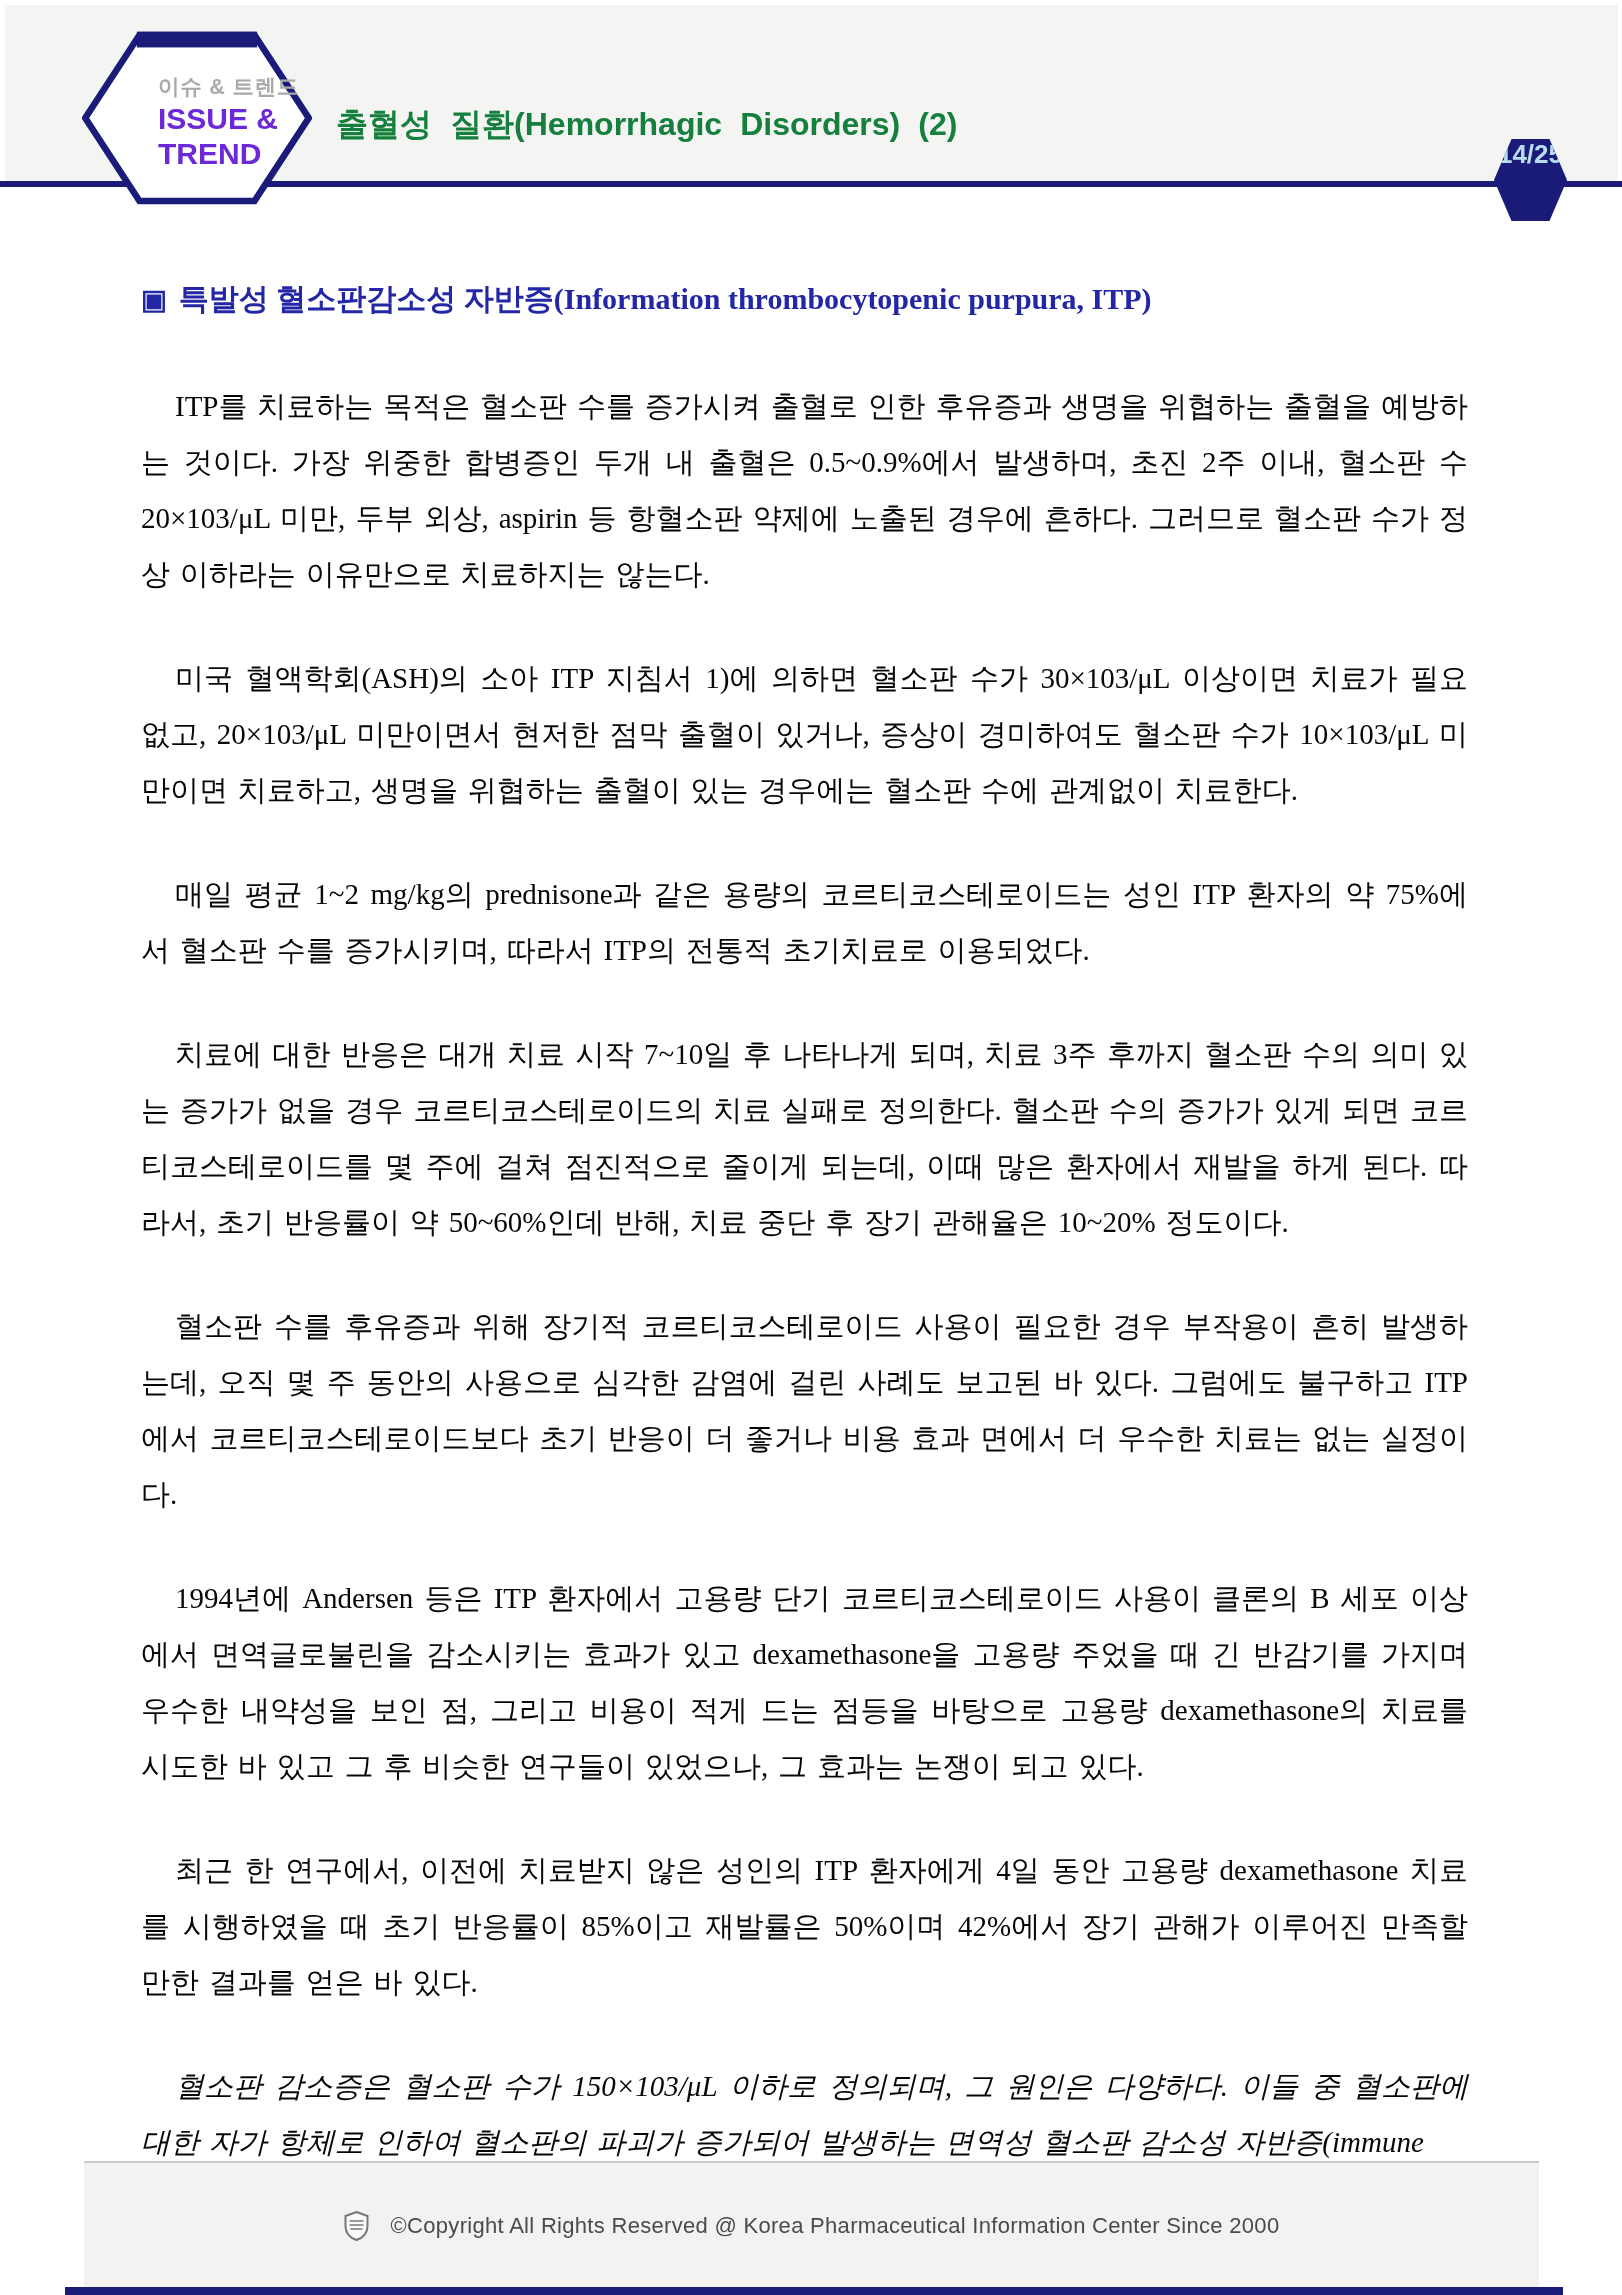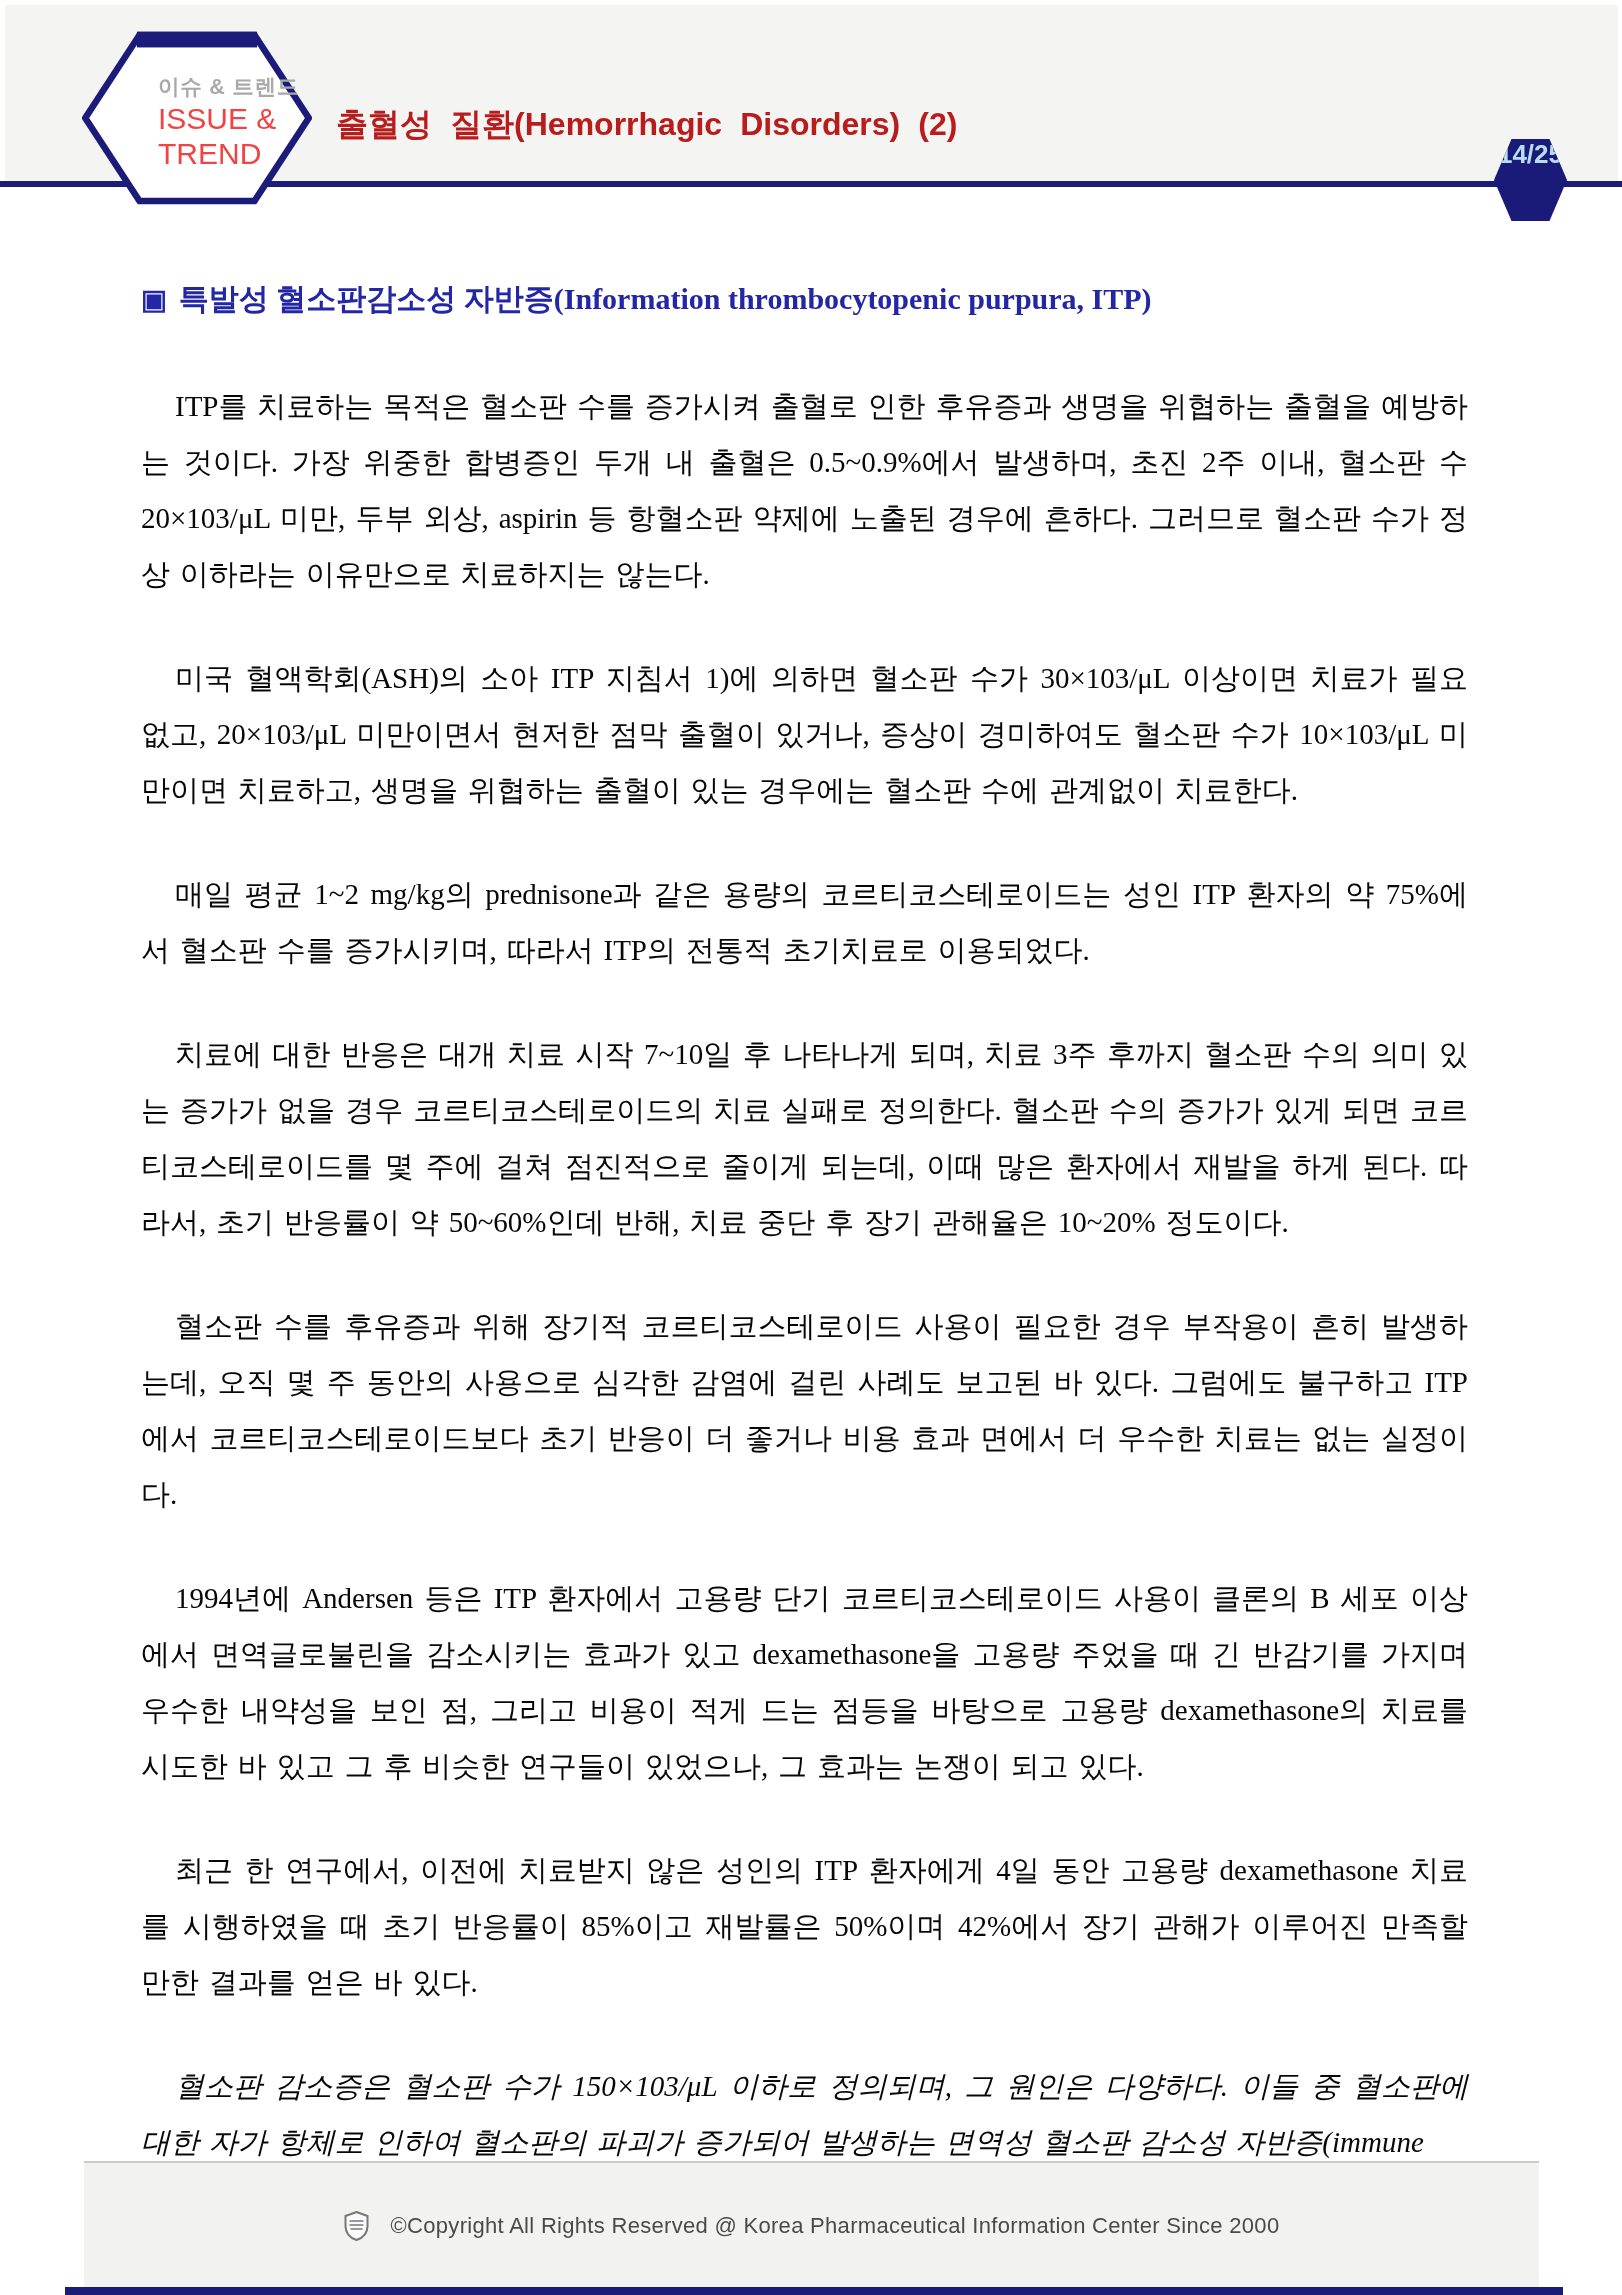--- a/index.html
+++ b/index.html
@@ -11,24 +11,24 @@
   
   .header-band { position:absolute; top:5.2px; left:5.2px; right:5.2px; height:177px; background:#f4f4f2; }
   .header-divider { position:absolute; top:181px; left:0; right:0; height:5.9px; background:#1b1b7a; }
 
   .hexbadge { position:absolute; left:82px; top:31px; width:230px; height:174px; }
   .hexbadge svg { position:absolute; left:0; top:0; }
   .hextext { position:absolute; left:0; top:0; width:230px; height:174px;
              display:flex; flex-direction:column; align-items:flex-start;
              padding:41px 0 2px 76px; box-sizing:border-box; }
   .logo-ko  { color:#a9a9a9; font-size:21.6px; font-weight:600; letter-spacing:0.7px; line-height:29px; white-space:nowrap; }
-  .logo-en  { color:#ef4444; font-size:30px; font-weight:400; letter-spacing:0px; line-height:35px; white-space:nowrap; }
+  .logo-en  { color:#6d28d9; font-size:30px; font-weight:700; letter-spacing:0px; line-height:35px; white-space:nowrap; }
 
   .doc-title { position:absolute; left:336px; top:103px; font-size:32px; font-weight:600;
-               color:#b91c1c; word-spacing:9.2px; white-space:nowrap; }
+               color:#15803d; word-spacing:9.2px; white-space:nowrap; }
 
   .page-badge { position:absolute; left:1494px; top:139px; width:73px; height:82px;
                 background:#1a1a78;
                 clip-path:polygon(24% 0, 76% 0, 100% 50%, 76% 100%, 24% 100%, 0 50%);
                 display:flex; align-items:flex-start; justify-content:center;
                 color:#b9dcf0; font-size:26px; font-weight:700; }
 
   
   .content { position:absolute; left:141px; right:139px; top:280px; }
   .section-heading { margin:0 0 60px 0; font-family:"Liberation Serif", serif;

